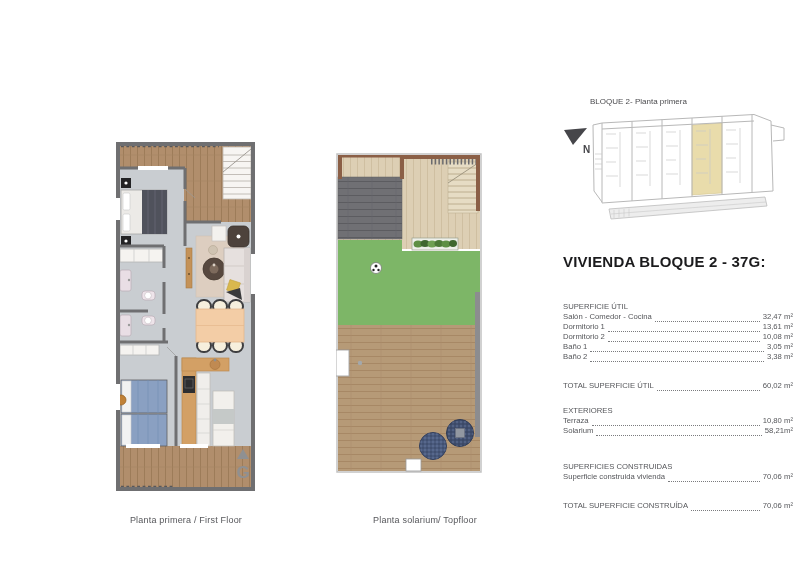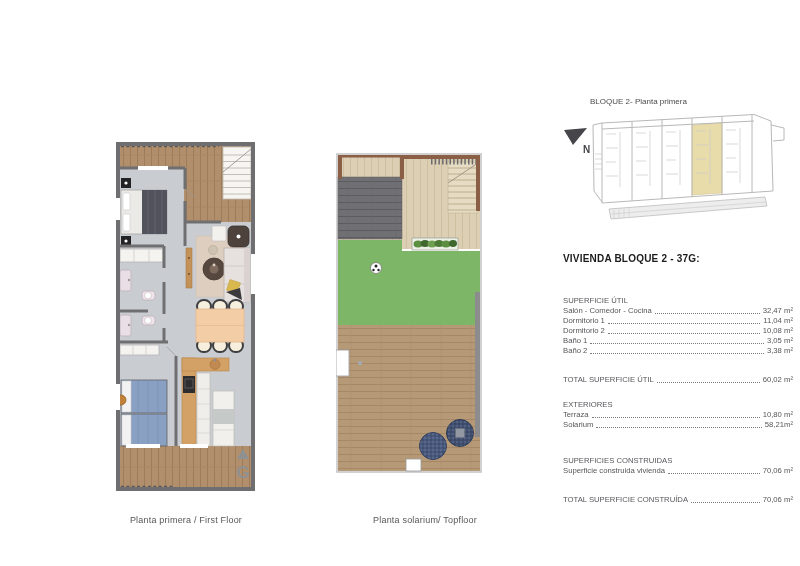--- a/index.html
+++ b/index.html
@@ -4,23 +4,23 @@
 <style>
   html,body{margin:0;padding:0;background:#fff;}
   .page{position:relative;width:800px;height:566px;background:#ffffff;overflow:hidden;
         font-family:"Liberation Sans",sans-serif;}
   .abs{position:absolute;}
   svg text{font-family:"Liberation Sans",sans-serif;}
   
   .caption{position:absolute;top:515px;font-size:9px;color:#56575b;text-align:center;letter-spacing:.2px;}
   
   .details{position:absolute;left:563px;top:253px;width:230px;color:#55565a;}
-  .details h1{font-size:10px;font-weight:bold;color:#1b1b1d;margin:0;letter-spacing:.2px;}
+  .details h1{font-size:15px;font-weight:bold;color:#1b1b1d;margin:0;letter-spacing:.2px;}
   .sec-h{font-size:7.7px;line-height:10px;}
-  .row{display:flex;align-items:flex-start;font-size:7.7px;line-height:10px;}
+  .row{display:flex;align-items:flex-end;font-size:7.7px;line-height:10px;}
   .lbl{white-space:nowrap;}
   .dots{flex:1;border-bottom:1.1px dotted #7a7b7e;margin:0 3px;height:7px;min-width:10px;}
   .val{white-space:nowrap;}
   .mt17{margin-top:32px}.mt9{margin-top:19px}.mt13{margin-top:15px}.mt8{margin-top:26px}
 </style>
 </head>
 <body>
 
 <div class="page">
 
@@ -351,21 +351,21 @@
 
     <div class="sec-h mt17">SUPERFICIE ÚTIL</div>
     <div class="row">
       <span class="lbl">Salón - Comedor - Cocina</span>
         <span class="dots"></span>
         <span class="val">32,47 m²</span>
     </div>
     <div class="row">
       <span class="lbl">Dormitorio 1</span>
         <span class="dots"></span>
-        <span class="val">11,04 m²</span>
+        <span class="val">13,61 m²</span>
     </div>
     <div class="row">
       <span class="lbl">Dormitorio 2</span>
         <span class="dots"></span>
         <span class="val">10,08 m²</span>
     </div>
     <div class="row">
       <span class="lbl">Baño 1</span>
         <span class="dots"></span>
         <span class="val">3,05 m²</span>

